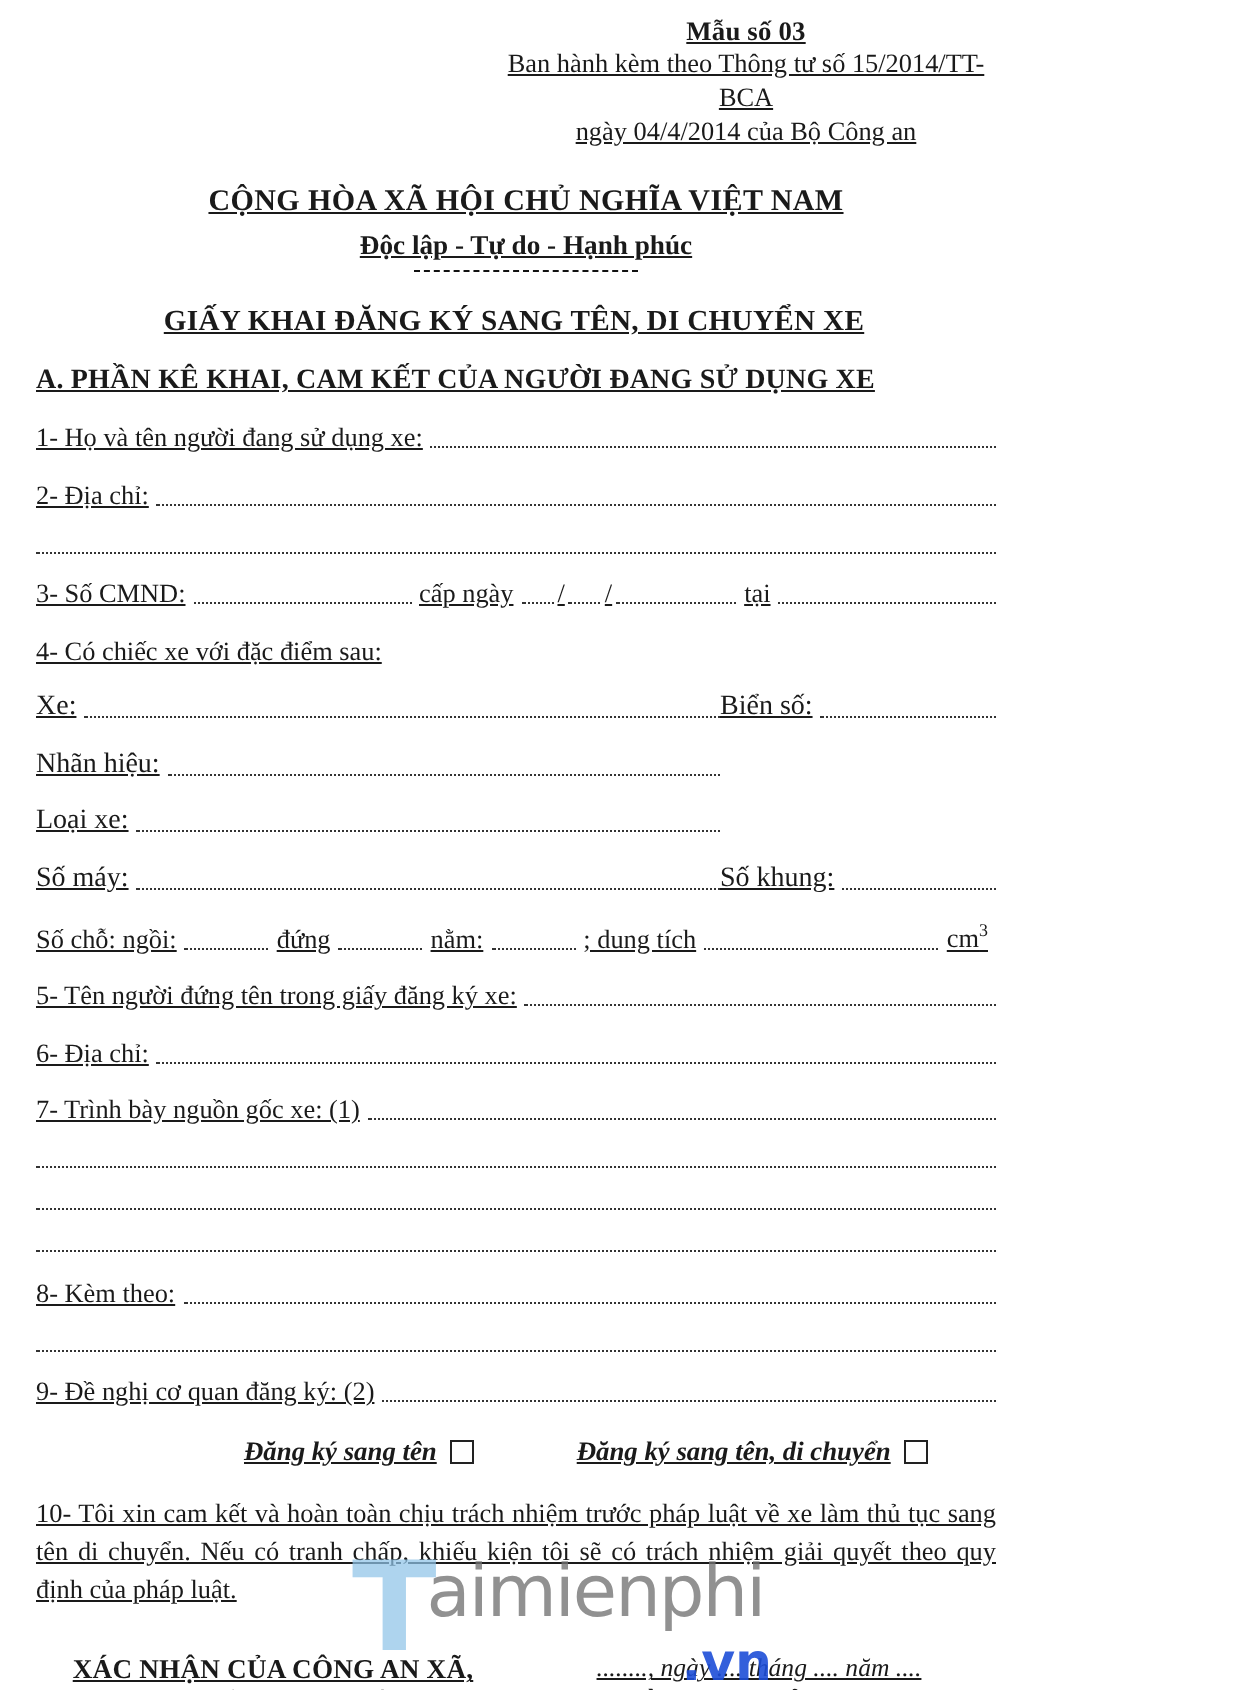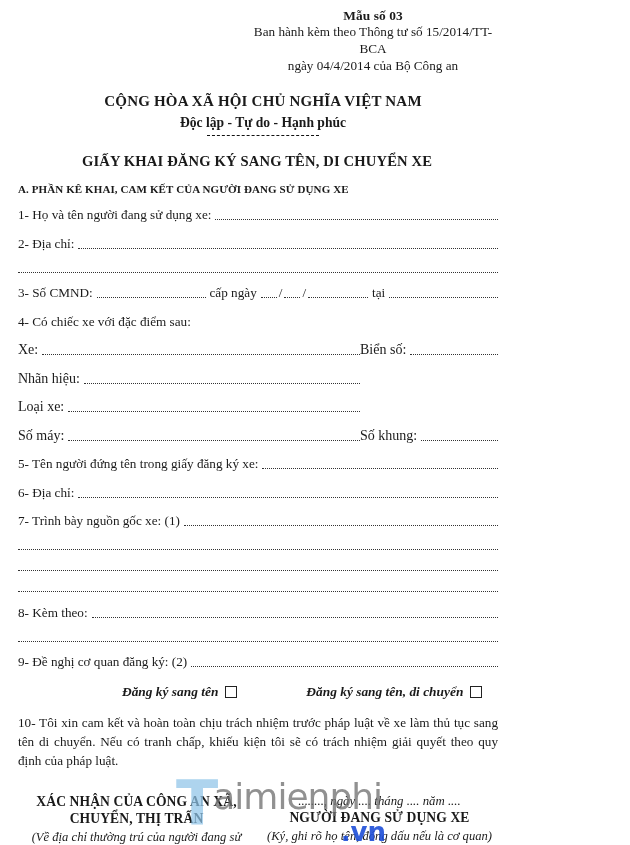--- a/index.html
+++ b/index.html
@@ -16,20 +16,21 @@
     color: #1a1a1a;
     font-size: 13.2px;
   }
   .page {
     position: relative;
     width: 514px;
     height: 845px;
     padding: 0;
     box-sizing: border-box;
     z-index: 2;
+    text-decoration: underline;
   }
 
   
   .doc-header {
     text-align: center;
     padding-top: 7px;
     margin-left: 250px;
     margin-right: 18px;
     line-height: 1.28;
   }
@@ -70,21 +71,21 @@
   
   .main-title {
     text-align: center;
     font-weight: bold;
     font-size: 14.6px;
     margin-top: 17px;
     letter-spacing: .15px;
   }
   .section-title {
     font-weight: bold;
-    font-size: 11px;
+    font-size: 14px;
     margin: 13px 0 0 18px;
     letter-spacing: .1px;
   }
 
   
   .body-area {
     margin: 0 16px 0 18px;
   }
   .frow {
     display: flex;
@@ -124,21 +125,21 @@
   
   .options {
     display: flex;
     margin-top: 14px;
     padding-left: 104px;
     font-weight: bold;
     font-style: italic;
     font-size: 13.4px;
   }
   .opt { display: flex; align-items: center; white-space: nowrap; }
-  .opt.second { margin-left: 69px; text-align: right; }
+  .opt.second { margin-left: 51px; text-align: right; }
   .box {
     display: inline-block;
     width: 10px;
     height: 10px;
     border: 1.3px solid #222;
     margin-left: 7px;
   }
 
   
   .commit {
@@ -284,20 +285,31 @@
       <span class="col-l">
         <span class="lbl">Số máy:</span>
         <span class="dots"></span>
       </span>
       <span class="col-r">
         <span class="lbl">Số khung:</span>
         <span class="dots"></span>
       </span>
     </div>
 
+    <div class="frow">
+      <span class="lbl">Số chỗ: ngồi:</span>
+      <span class="dots fx w-small"></span>
+      <span class="sep">đứng</span>
+      <span class="dots fx w-small"></span>
+      <span class="sep">nằm:</span>
+      <span class="dots fx w-small"></span>
+      <span class="sep">; dung tích</span>
+      <span class="dots"></span>
+      <span class="sep"><span>cm</span><span class="sup">3</span></span>
+    </div>
 
     <div class="frow">
       <span class="lbl">5- Tên người đứng tên trong giấy đăng ký xe:</span>
       <span class="dots"></span>
     </div>
 
     <div class="frow">
       <span class="lbl">6- Địa chỉ:</span>
       <span class="dots"></span>
     </div>

